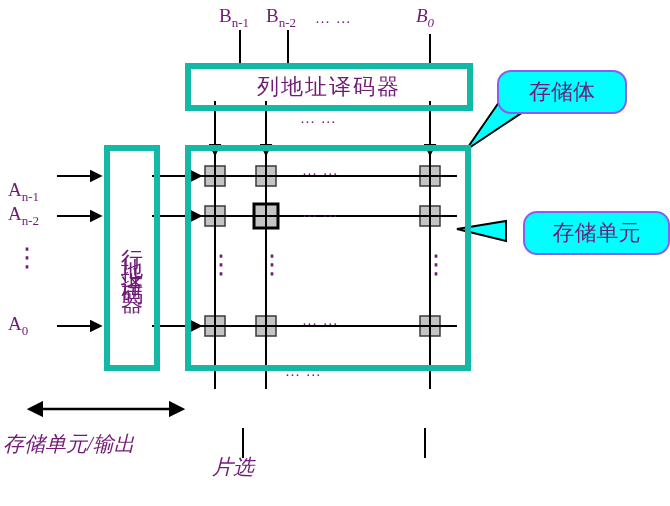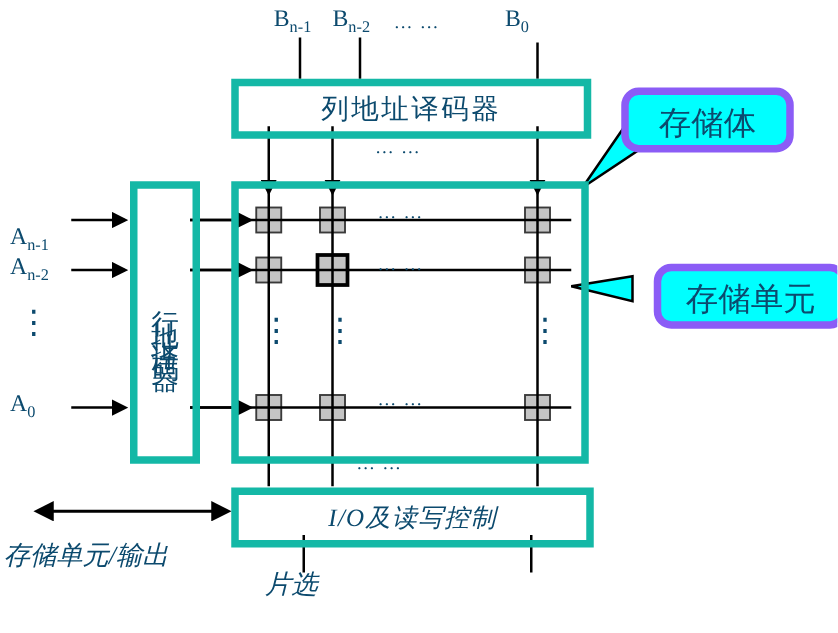--- a/index.html
+++ b/index.html
@@ -1,26 +1,26 @@
 <!DOCTYPE html>
 <html><head>
 <meta charset="utf-8">
 <style>
   html,body{margin:0;padding:0;background:#ffffff;}
   #canvas{position:relative;width:670px;height:506px;background:#ffffff;
-          font-family:"Liberation Serif","DejaVu Serif",serif;color:#0c4a6e;overflow:hidden;}
+          font-family:"Liberation Serif","DejaVu Serif",serif;color:#701a75;overflow:hidden;}
   svg.layer{position:absolute;left:0;top:0;}
   .box{position:absolute;border:6px solid #14b8a6;background:transparent;
        display:flex;align-items:center;justify-content:center;}
   .buslbl{position:absolute;font-size:19px;white-space:nowrap;}
   .buslbl sub{font-size:13px;}
   .dots-h{position:absolute;font-size:15px;letter-spacing:1px;white-space:nowrap;}
   .dots-v{position:absolute;font-size:26px;line-height:1;}
-  .callout{position:absolute;background:#00ffff;border:6px solid #8b5cf6;border-radius:14px;
-           display:flex;align-items:flex-end;justify-content:center;font-size:26px;}
+  .callout{position:absolute;background:#00ffff;border:2px solid #8b5cf6;border-radius:14px;
+           display:flex;align-items:center;justify-content:center;font-size:22px;}
   #col-decoder-label{font-size:22px;letter-spacing:2px;}
   #row-decoder-label{writing-mode:vertical-rl;text-orientation:upright;font-size:22px;letter-spacing:9px;}
   #io-box-label{font-size:20px;letter-spacing:1px;font-style:italic;}
   .bottom-lbl{position:absolute;font-size:21px;font-style:italic;white-space:nowrap;}
 </style>
 </head>
 <body>
 
 <div id="canvas">
 
@@ -80,40 +80,37 @@
 
     <g stroke="#000" stroke-width="2">
       <line x1="243" y1="428" x2="243" y2="458"></line>
       <line x1="425" y1="428" x2="425" y2="458"></line>
     </g>
   </svg>
 
   <span class="buslbl" style="left:219px;top:5px;"><span>B</span><sub>n-1</sub></span>
   <span class="buslbl" style="left:266px;top:5px;text-align:center;"><span>B</span><sub>n-2</sub></span>
   <span class="dots-h" style="left:315px;top:10px;">… …</span>
-  <span class="buslbl" style="left:404px;top:5px;"><span>B</span><sub>0</sub></span>
+  <span class="buslbl" style="left:416px;top:5px;font-style:italic;"><span>B</span><sub>0</sub></span>
 
   <span class="buslbl" style="left:8px;top:163px;margin-top:16px;"><span>A</span><sub>n-1</sub></span>
   <span class="buslbl" style="left:8px;top:203px;"><span>A</span><sub>n-2</sub></span>
   <span class="dots-v" style="left:14px;top:245px;">⋮</span>
   <span class="buslbl" style="left:8px;top:313px;text-align:right;"><span>A</span><sub>0</sub></span>
 
   <div class="box" style="left:185px;top:63px;width:276px;height:36px;">
     <span id="col-decoder-label">列地址译码器</span>
   </div>
 
   <div class="box" style="left:104px;top:145px;width:44px;height:214px;">
     <span id="row-decoder-label">行地址译码器</span>
   </div>
 
   <div class="box" style="left:185px;top:145px;width:274px;height:214px;"></div>
 
-  <div class="box" style="left:185px;top:390px;width:278px;height:36px;">
-    <span id="io-box-label">I/O及读写控制</span>
-  </div>
 
   <span class="dots-h" style="left:300px;top:110px;">… …</span>
   <span class="dots-h" style="left:302px;top:162px;">… …</span>
   <span class="dots-h" style="left:302px;top:204px;">… …</span>
   <span class="dots-h" style="left:302px;top:312px;">… …</span>
   <span class="dots-v" style="left:208px;top:252px;">⋮</span>
   <span class="dots-v" style="left:259px;top:252px;">⋮</span>
   <span class="dots-v" style="left:423px;top:252px;">⋮</span>
 
   <span class="dots-h" style="left:285px;top:363px;">… …</span>

